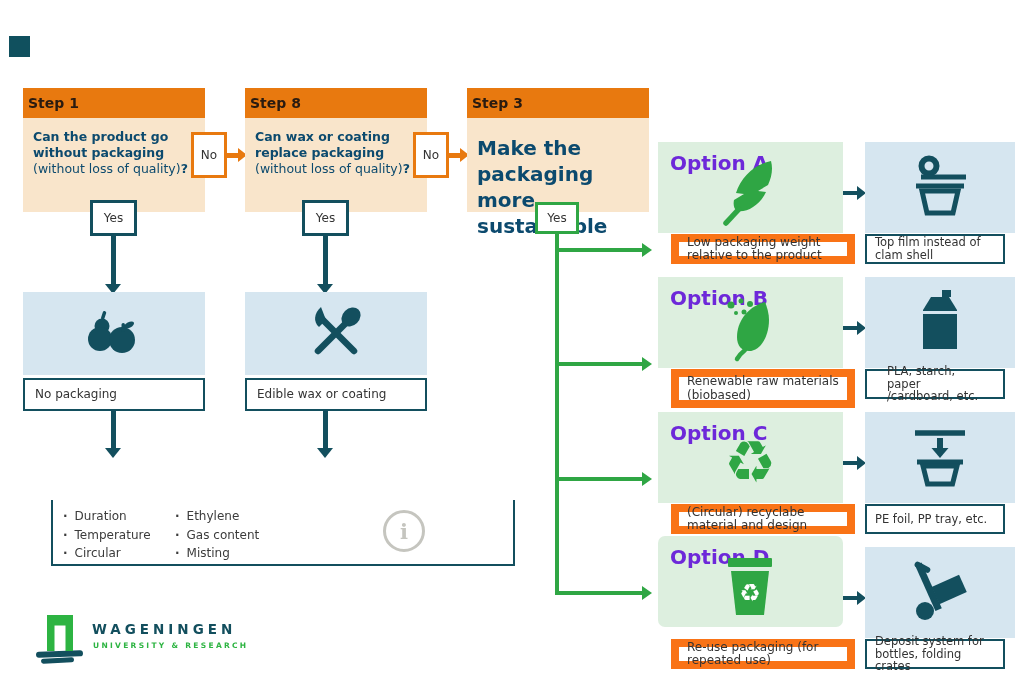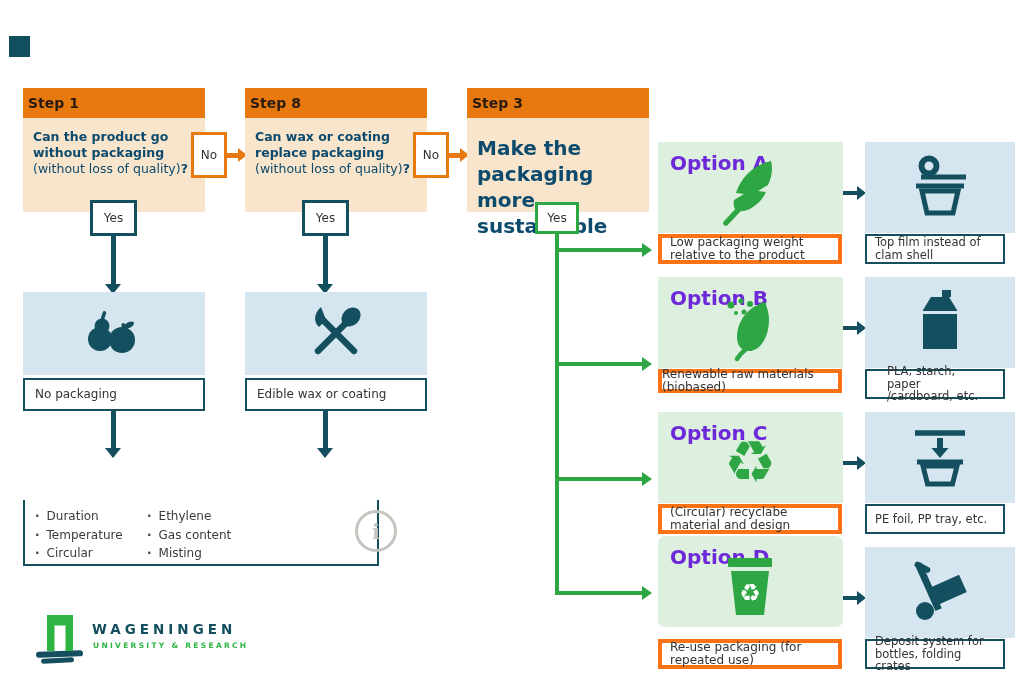--- a/index.html
+++ b/index.html
@@ -12,31 +12,31 @@
              padding:11px 10px;font-size:12.5px;color:#0c4a6e;line-height:1.26;}
   .qbold{font-weight:bold;}
   .small-box{background:#fff;box-sizing:border-box;text-align:center;font-size:12px;color:#333;}
   .no-box{border:3px solid #E8790F;width:36px;height:46px;line-height:40px;}
   .yes-box{border:3px solid #134F5E;width:47px;height:36px;line-height:30px;}
   .yes-green{border:3px solid #2FA644;width:44px;height:32px;line-height:26px;}
   .blue-box{background:#D6E6F0;display:flex;align-items:center;justify-content:center;}
   .label-box{background:#fff;box-sizing:border-box;font-size:12px;color:#333;
              display:flex;align-items:center;line-height:1.12;}
   .label-teal{border:2px solid #134F5E;}
-  .label-green{border:4px solid #f97316;}
+  .label-green{border:8px solid #f97316;margin-left:13px;}
   .hl{height:4px;}
   .tri{width:0;height:0;}
   .tri-r-orange{border-top:7px solid transparent;border-bottom:7px solid transparent;border-left:9px solid #E8790F;}
   .tri-r-teal{border-top:7px solid transparent;border-bottom:7px solid transparent;border-left:9px solid #134F5E;}
   .tri-r-green{border-top:7px solid transparent;border-bottom:7px solid transparent;border-left:10px solid #2FA644;}
   .tri-d-teal{border-left:8.5px solid transparent;border-right:8.5px solid transparent;border-top:10px solid #134F5E;}
   .outcome-header{background:#134F5E;color:#ffffff;font-weight:bold;font-size:12.5px;
                   padding:7px 11px;box-sizing:border-box;line-height:1.32;width:395px;height:42px;}
   .outcome-body{background:#fff;border:2px solid #134F5E;border-top:none;box-sizing:border-box;
-                width:356px;height:66px;position:absolute;}
+                width:464px;height:66px;position:absolute;margin-left:28px;}
   .bullet-item{font-size:12px;color:#3B3B3B;line-height:18.5px;white-space:nowrap;}
   .bullet-item::before{content:"·";margin-right:7px;font-weight:bold;}
   .green-box{background:#DDEFDF;}
   .opt-title{font-weight:bold;font-size:20px;color:#6d28d9;}
   .icon-wrap{display:flex;align-items:center;justify-content:center;}
   .info-circle{border:3px solid #C5C5BF;border-radius:50%;color:#C5C5BF;width:36px;height:36px;
                display:flex;align-items:center;justify-content:center;
                font-family:"DejaVu Serif","Liberation Serif",serif;font-weight:bold;font-size:21px;}
   .logo-name{font-size:13.5px;font-weight:bold;letter-spacing:4px;color:#134F5E;white-space:nowrap;}
   .logo-sub{font-size:7.5px;font-weight:bold;letter-spacing:2.3px;color:#2DB442;white-space:nowrap;}
@@ -182,21 +182,21 @@
         <g fill="#2FA644">
           <circle cx="18" cy="15" r="3.5"></circle>
           <circle cx="28" cy="11" r="2.5"></circle>
           <circle cx="37" cy="14" r="3"></circle>
           <circle cx="23" cy="23" r="2"></circle>
           <circle cx="31" cy="22" r="2.5"></circle>
         </g>
       </svg>
     </div>
   </div>
-  <div class="abs label-box label-green" style="left:658px;top:369px;width:184px;height:24px;padding:2px 0;">
+  <div class="abs label-box label-green" style="left:658px;top:369px;width:184px;height:39px;padding:2px 8px;">
     <span>Renewable raw materials (biobased)</span>
   </div>
   <div class="abs hl" style="left:843px;top:326px;width:14px;height:4px;background:#134F5E;"></div>
   <div class="abs tri tri-r-teal" style="left:857px;top:321px;"></div>
   <div class="abs blue-box" style="left:865px;top:277px;width:150px;height:91px;">
     <span>
       <svg width="56" height="64" viewBox="0 0 56 64">
         <g fill="#134F5E">
           <rect x="30" y="1" width="9" height="7"></rect>
           <path d="M19 8 H37 L45 21 V60 H11 V21 Z"></path>

